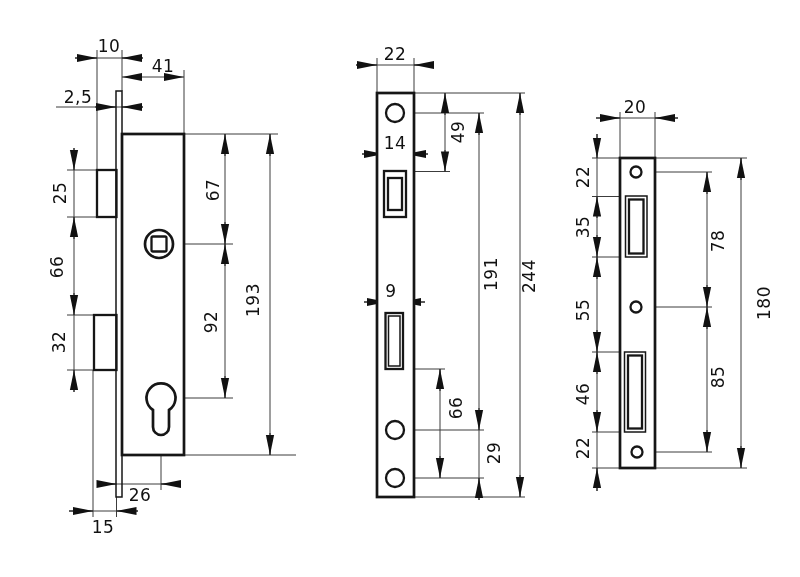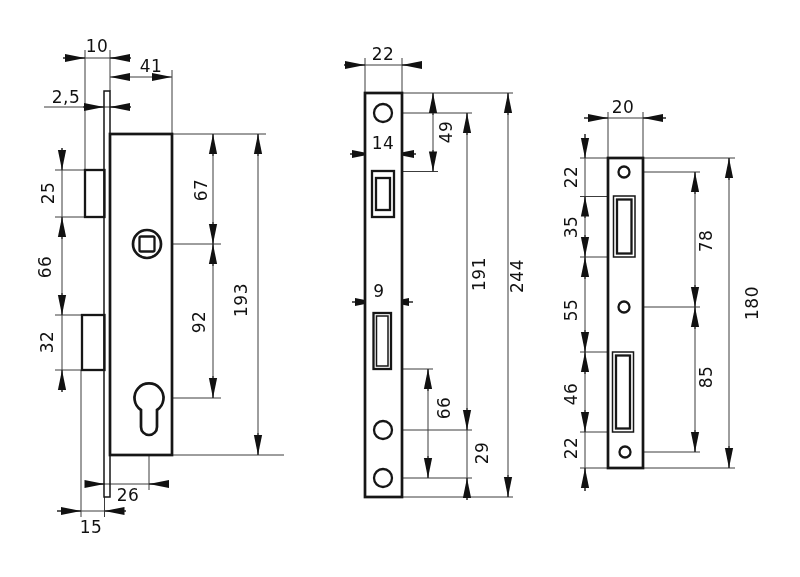--- a/index.html
+++ b/index.html
@@ -1,16 +1,16 @@
 <!DOCTYPE html>
 <html><head>
 <meta charset="utf-8">
 <style>
   html,body{margin:0;padding:0;background:#fff;}
-  .page{width:694px;height:577px;background:#fff;position:relative;font-family:"DejaVu Sans","Liberation Sans",sans-serif;}
+  .page{width:694px;height:577px;background:#fff;position:relative;font-family:"DejaVu Sans","Liberation Sans",sans-serif;margin-left:12px;}
   svg{display:block;}
   .outline{stroke:#161616;fill:#fff;stroke-width:2.7;stroke-linejoin:miter;}
   .outline2{stroke:#161616;fill:#fff;stroke-width:2.3;}
   .outthin{stroke:#161616;fill:none;stroke-width:1.5;}
   .thin{stroke:#3c3c3c;fill:none;stroke-width:1;}
   .stub{stroke:#1a1a1a;fill:none;stroke-width:1;marker-end:url(#arr);}
   .dim2{stroke:#3c3c3c;fill:none;stroke-width:1;marker-start:url(#arr);marker-end:url(#arr);}
   .lbl{font-size:17px;fill:#111;letter-spacing:0.5px;}
 </style>
 </head>

